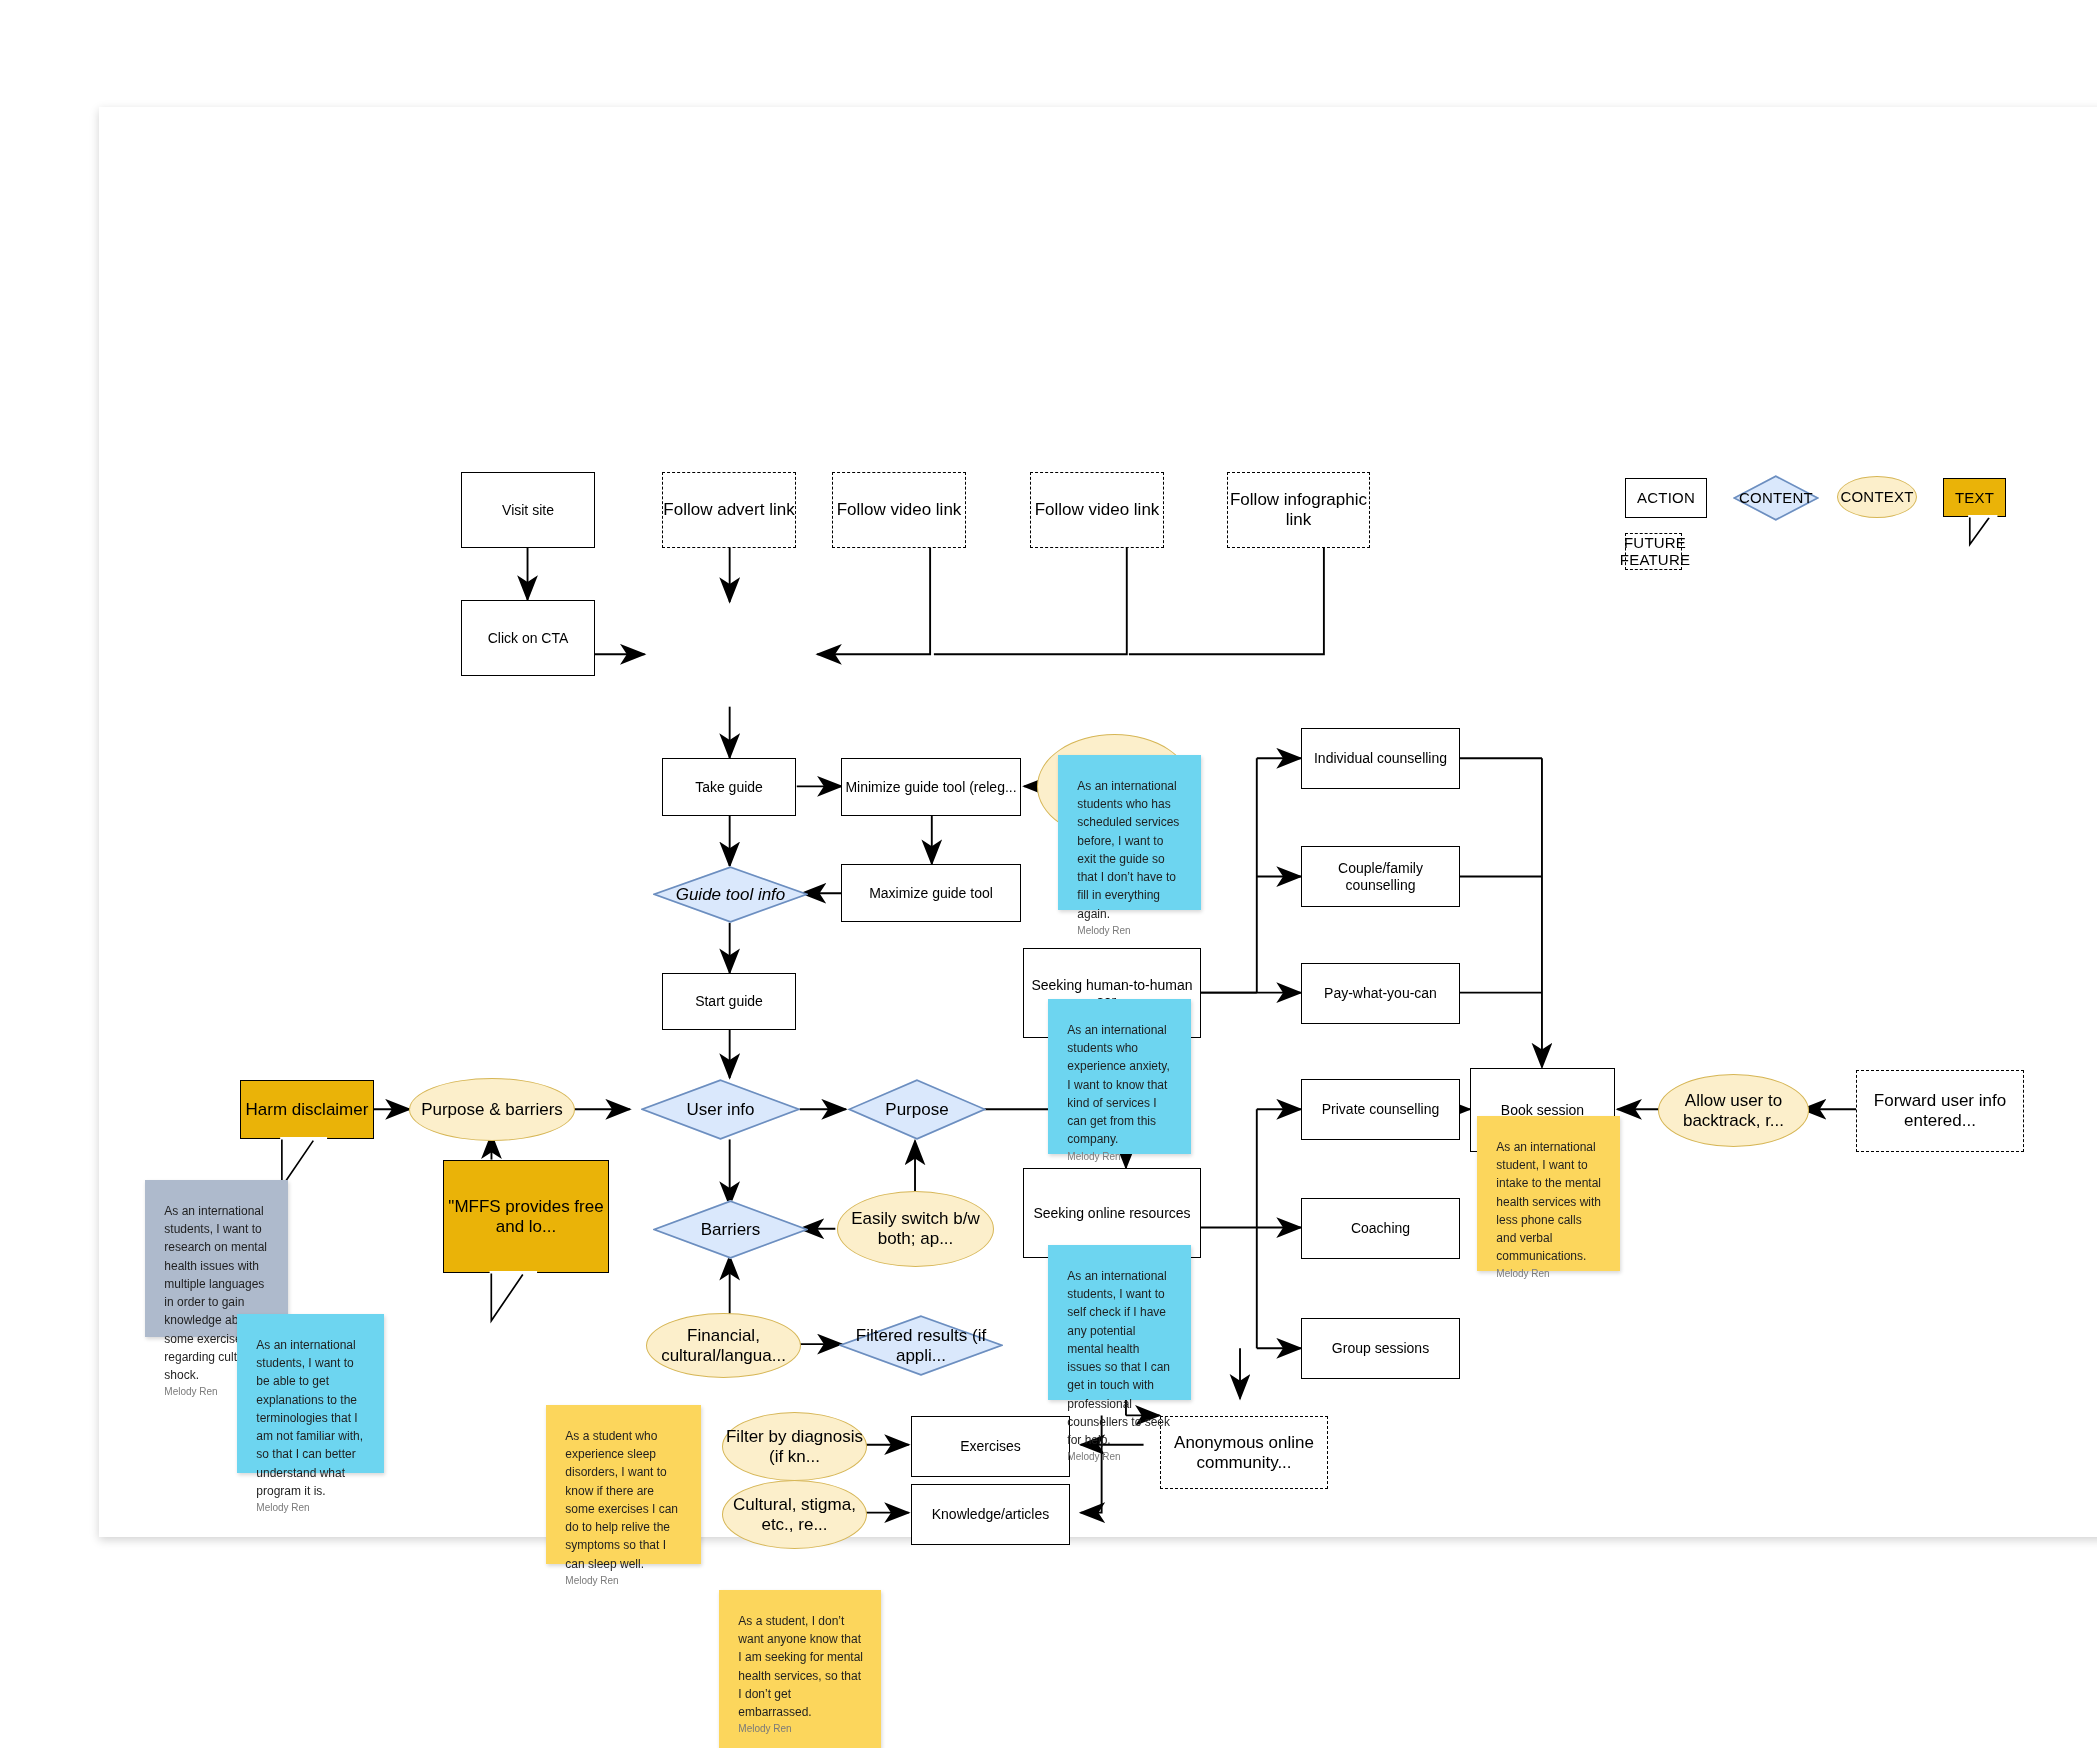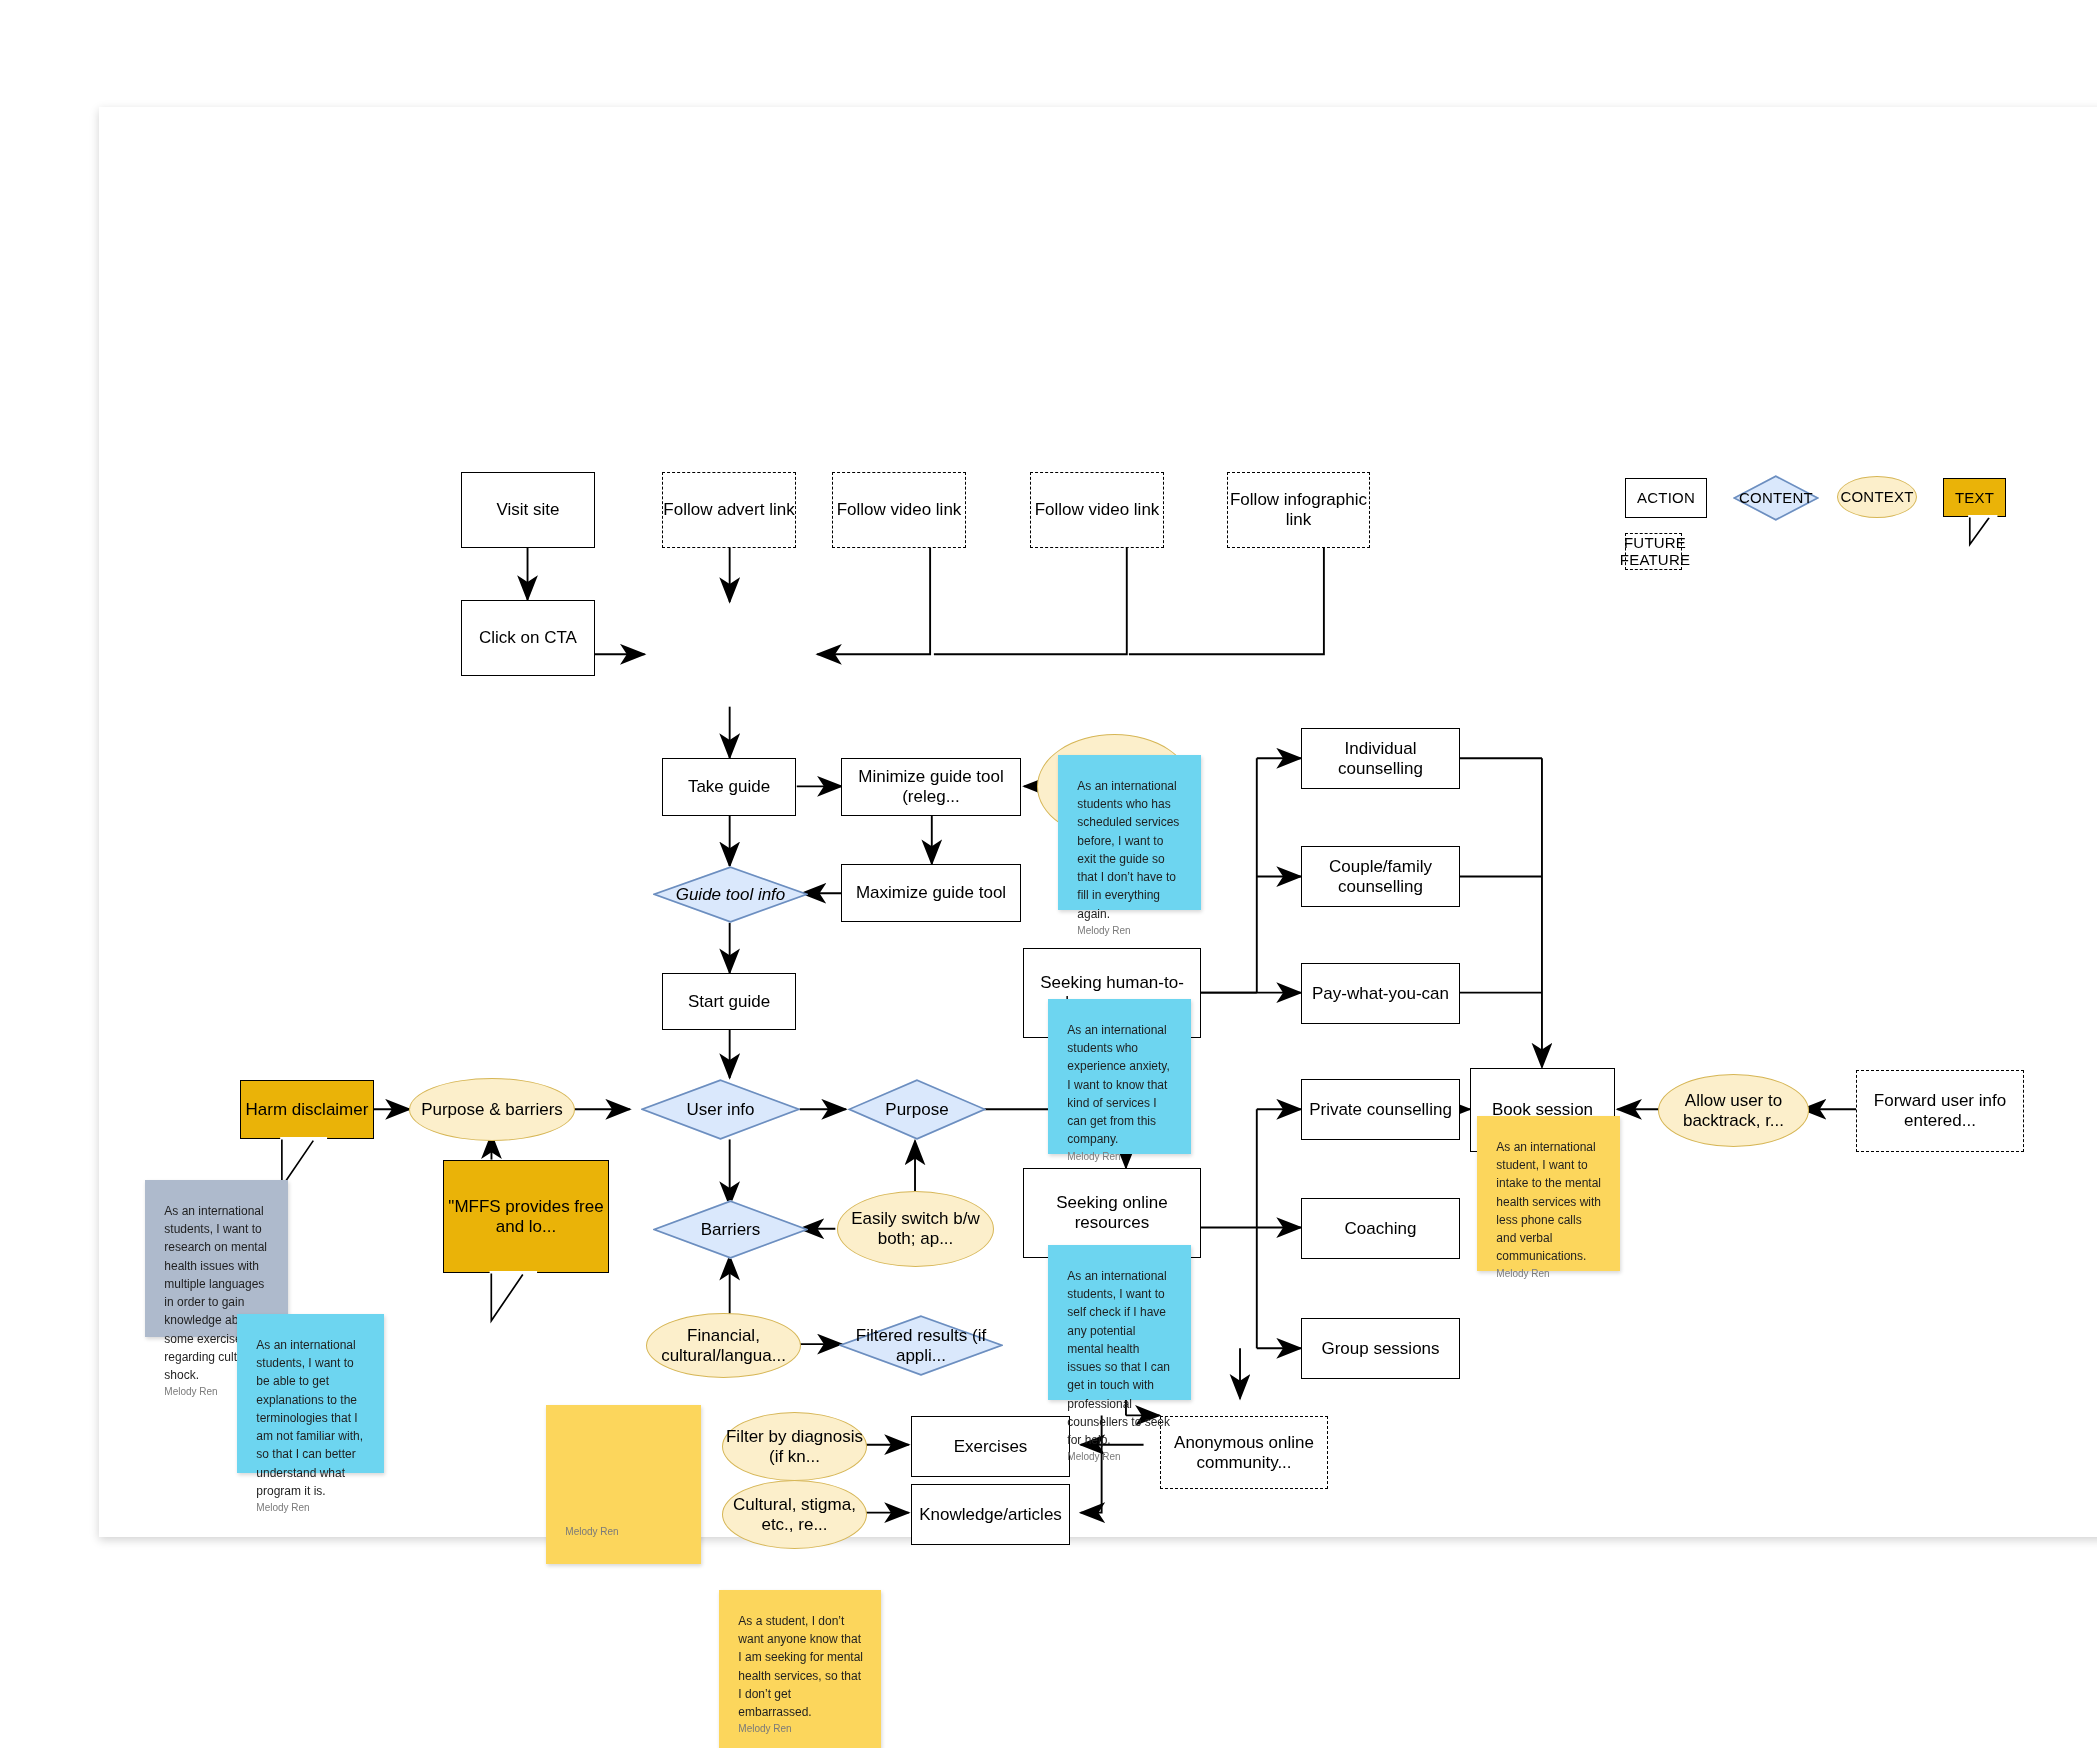--- a/index.html
+++ b/index.html
@@ -27,21 +27,21 @@
     align-items:center;
     justify-content:center;
     text-align:center;
     color:#000;
     line-height:1.15;
     z-index:5;
   }
   .action{
     background:#ffffff;
     border:1.7px solid #000000;
-    font-size:17px;
+    font-size:14px;
   }
   .future{
     background:#ffffff;
     border:1.7px dashed #000000;
     font-size:17px;
   }
   .content{
     font-size:17px;
     background:transparent;
   }
@@ -403,20 +403,21 @@
       <div class="body">As an international student, I want to intake to the mental health services with less phone calls and verbal communications.</div>
       <div class="author">Melody Ren</div>
     </div>
 
     <div class="sticky blue" style="left:949px;top:1138px;width:143px;height:155px;">
       <div class="body">As an international students, I want to self check if I have any potential mental health issues so that I can get in touch with professional counsellers to seek for help.</div>
       <div class="author">Melody Ren</div>
     </div>
 
     <div class="sticky yellow" style="left:447px;top:1298px;width:155px;height:159px;">
+      <div class="body">As a student who experience sleep disorders, I want to know if there are some exercises I can do to help relive the symptoms so that I can sleep well.</div>
       <div class="author">Melody Ren</div>
     </div>
 
     <div class="sticky yellow" style="left:620px;top:1483px;width:162px;height:162px;">
       <div class="body">As a student, I don’t want anyone know that I am seeking for mental health services, so that I don’t get embarrassed.</div>
       <div class="author">Melody Ren</div>
     </div>
 
     <div class="node action legend-label" style="left:1526px;top:371px;width:82px;height:40px;">
       <span>ACTION</span>

